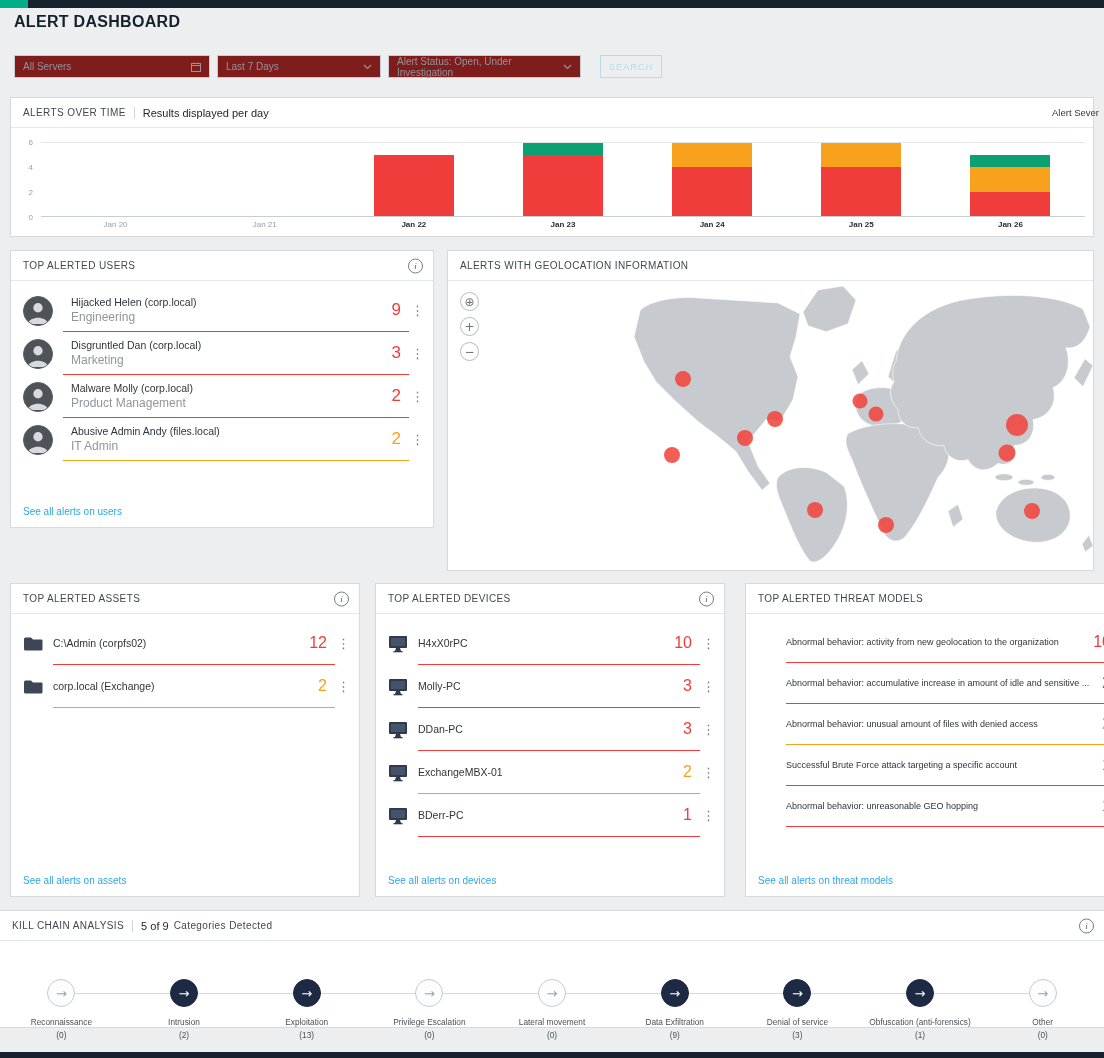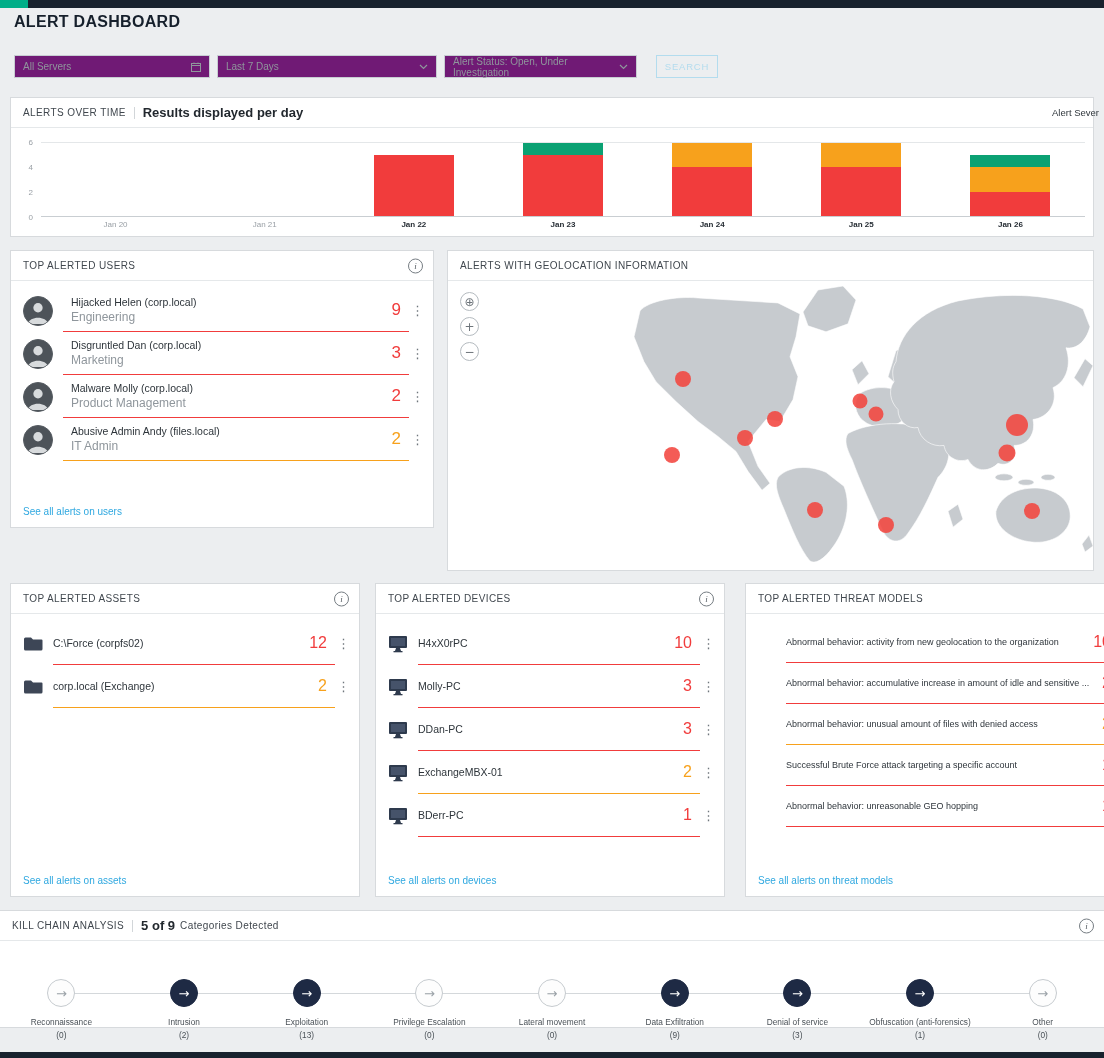--- a/index.html
+++ b/index.html
@@ -15,39 +15,39 @@
   .topbar { position:absolute; top:0; left:0; width:1104px; height:8px; background:#18222e; }
   .topbar-accent { position:absolute; top:0; left:0; width:28px; height:8px; background:#00ae88; }
   .bottombar { position:absolute; bottom:0; left:0; width:1104px; height:6px; background:#18222e; }
 
   
   .page-title { position:absolute; top:13px; left:14px; font-size:16px; font-weight:bold; color:#16202c; letter-spacing:.3px; }
 
   
   .filter-row { position:absolute; top:55px; left:14px; display:flex; align-items:center; }
   .filter-input {
-    height:23px; background:#701a75; border:1px solid #c7cdd2;
+    height:23px; background:#7f1d1d; border:1px solid #c7cdd2;
     display:flex; align-items:center; justify-content:space-between;
     padding:0 8px; font-size:10px; color:#8f969c; cursor:pointer; margin-right:7px;
   }
   .fi-servers { width:196px; }
-  .fi-dates { width:220px; }
+  .fi-dates { width:164px; }
   .fi-status { width:193px; }
   .search-btn {
     margin-left:12px; width:62px; height:23px; background:transparent;
     border:1px solid #b3dcee; color:#b3dcee; font-size:9.5px; letter-spacing:.8px;
     font-family:"Liberation Sans", sans-serif; cursor:pointer;
   }
 
   
   .panel { position:absolute; background:#fff; border:1px solid #d7dadd; }
   .panel-header { position:relative; height:30px; display:flex; align-items:center; padding:0 12px; border-bottom:1px solid #e5e8ea; }
   .panel-title { font-size:10px; color:#40474e; letter-spacing:.4px; white-space:nowrap; }
   .header-divider { width:1px; height:12px; background:#d2d6d9; margin:0 8px; flex:none; }
-  .panel-subtitle { font-size:13px; color:#22282e; font-weight:bold; white-space:nowrap; }
+  .panel-subtitle { font-size:11px; color:#22282e; font-weight:normal; white-space:nowrap; }
   .info-btn {
     position:absolute; right:10px; top:50%; transform:translateY(-50%);
     width:15px; height:15px; border:1px solid #767d83; border-radius:50%;
     background:#fff; color:#5a6167; font-size:9px; font-style:italic;
     font-family:"Liberation Serif", serif; display:flex; align-items:center; justify-content:center;
     cursor:pointer; line-height:1;
   }
 
   
   .panel-alerts { left:10px; top:97px; width:1084px; height:140px; }
@@ -369,21 +369,21 @@
     </div>
     <div class="list-pad">
 
       <div class="lrow asset-row" data-sev="red">
         <span class="row-icon">
           <svg width="20" height="16" viewBox="0 0 20 16">
               <path d="M1 3 Q1 1.5 2.5 1.5 L8 1.5 L10 3.5 L18.5 3.5 Q19.5 3.5 19.5 4.5 L19.5 13 Q19.5 14.5 18 14.5 L2.5 14.5 Q1 14.5 1 13 Z" fill="#3d4656"></path>
             </svg>
         </span>
         <div class="item-main">
-          <div class="item-name">C:\Force (corpfs02)</div>
+          <div class="item-name">C:\Admin (corpfs02)</div>
           <div class="item-count">12</div>
         </div>
         <div class="kebab">⋮</div>
       </div>
 
       <div class="lrow asset-row" data-sev="orange">
         <span class="row-icon">
           <svg width="20" height="16" viewBox="0 0 20 16">
               <path d="M1 3 Q1 1.5 2.5 1.5 L8 1.5 L10 3.5 L18.5 3.5 Q19.5 3.5 19.5 4.5 L19.5 13 Q19.5 14.5 18 14.5 L2.5 14.5 Q1 14.5 1 13 Z" fill="#3d4656"></path>
             </svg>

